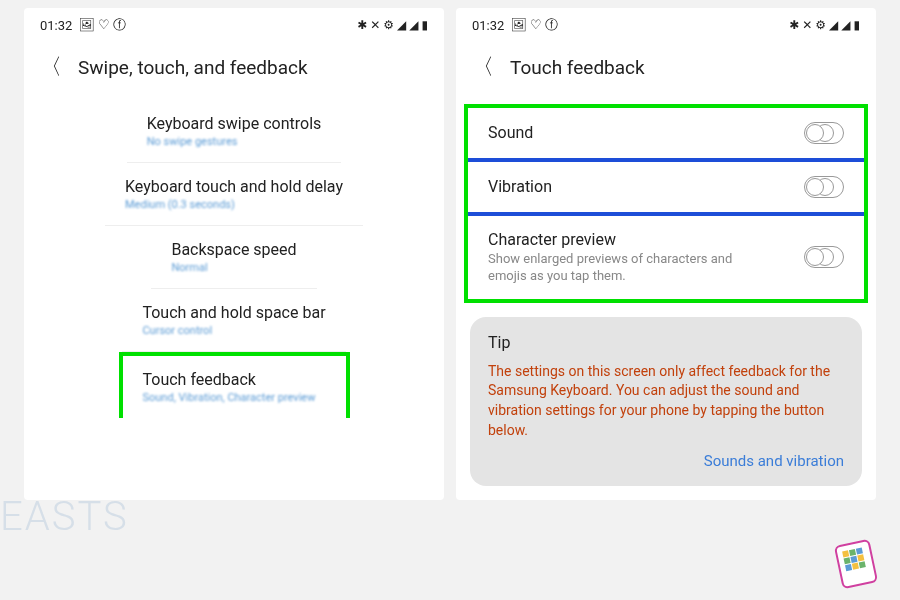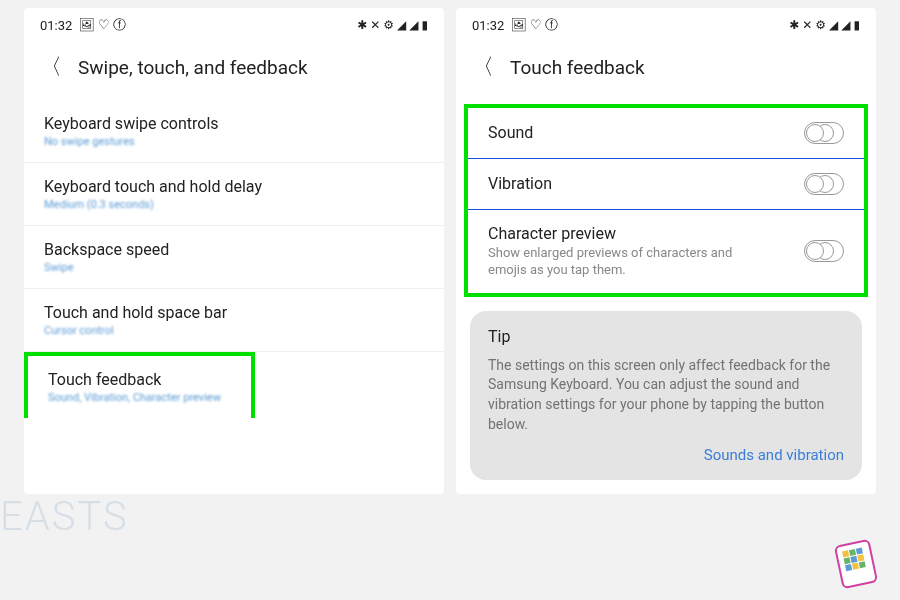--- a/index.html
+++ b/index.html
@@ -6,38 +6,38 @@
     body { background: #f2f2f2; width: 900px; height: 600px; position: relative; overflow: hidden; }
     .phones { display: flex; gap: 12px; padding: 8px 24px; }
     .phone { flex: 1; background: #fff; border-radius: 4px; display: flex; flex-direction: column; position: relative; }
     .phone.left { filter: blur(0.6px); }
     .status-bar { display: flex; justify-content: space-between; align-items: center; padding: 8px 16px 4px; font-size: 13px; color: #222; }
     .status-left { display: flex; align-items: center; gap: 6px; }
     .status-right { display: flex; align-items: center; gap: 4px; font-size: 12px; }
     .header { display: flex; align-items: center; padding: 14px 16px 18px; gap: 16px; }
     .back-icon { font-size: 22px; color: #222; font-weight: 300; }
     .header-title { font-size: 19px; color: #222; font-weight: 400; }
-    .list { display: flex; flex-direction: column; padding: 0 0; }
+    .list { display: flex; flex-direction: column; padding: 0 0; align-items: center; }
     .list-item { padding: 14px 20px; border-bottom: 1px solid #eee; cursor: pointer; position: relative; }
     .list-item:last-child { border-bottom: none; }
     .item-title { font-size: 16px; color: #222; margin-bottom: 2px; }
     .item-sub { font-size: 11px; color: #5b9bd5; }
     .phone.left .item-sub { filter: blur(0.8px); }
     .highlight-green { border: 4px solid #00e000; }
-    .toggle-row { display: flex; justify-content: space-between; align-items: center; padding: 14px 20px; border-bottom: 1px solid #1d4ed8; }
+    .toggle-row { display: flex; justify-content: space-between; align-items: center; padding: 14px 20px; border-bottom: 4px solid #1d4ed8; }
     .toggle-row:last-of-type { border-bottom: none; }
     .toggle-content { flex: 1; }
     .toggle-title { font-size: 16px; color: #222; margin-bottom: 2px; }
     .toggle-sub { font-size: 13px; color: #888; line-height: 1.3; max-width: 280px; }
     .toggle { width: 40px; height: 22px; border: 1.5px solid #999; border-radius: 12px; position: relative; background: #fff; flex-shrink: 0; }
     .toggle::after { content: ''; position: absolute; width: 16px; height: 16px; border: 1.5px solid #999; border-radius: 50%; top: 1px; left: 1px; background: #fff; }
     .toggle.double::before { content: ''; position: absolute; width: 16px; height: 16px; border: 1.5px solid #999; border-radius: 50%; top: 1px; left: 11px; background: #fff; }
     .tip-box { background: #e4e4e4; margin: 14px; padding: 16px 18px; border-radius: 16px; }
     .tip-title { font-size: 16px; color: #222; margin-bottom: 10px; }
-    .tip-body { font-size: 14px; color: #737373; line-height: 1.4; margin-bottom: 12px; }
+    .tip-body { font-size: 14px; color: #c2410c; line-height: 1.4; margin-bottom: 12px; }
     .tip-link { font-size: 15px; color: #3b7dd8; cursor: pointer; text-align: right; }
     .watermark { position: absolute; bottom: 60px; left: 0; font-size: 40px; color: rgba(150,180,210,0.3); font-weight: 300; letter-spacing: 2px; z-index: 0; }
     .logo { position: absolute; bottom: 8px; right: 12px; width: 50px; height: 50px; }
     .logo-phone { width: 36px; height: 44px; border: 2.5px solid #d040a0; border-radius: 6px; transform: rotate(-12deg); position: relative; background: #fff; }
     .logo-grid { position: absolute; top: 5px; left: 5px; display: grid; grid-template-columns: repeat(3, 6px); grid-template-rows: repeat(3, 6px); gap: 1px; }
     .logo-grid span:nth-child(1){background:#f4c040}.logo-grid span:nth-child(2){background:#6bb36b}.logo-grid span:nth-child(3){background:#5b9bd5}.logo-grid span:nth-child(4){background:#6bb36b}.logo-grid span:nth-child(5){background:#5b9bd5}.logo-grid span:nth-child(6){background:#f4c040}.logo-grid span:nth-child(7){background:#5b9bd5}.logo-grid span:nth-child(8){background:#f4c040}.logo-grid span:nth-child(9){background:#6bb36b}
     .highlight-wrap { border: 4px solid #00e000; margin: 0 -4px; }
     .phone.right .list-section { margin: 4px 8px 0; }
   </style>
 </head>
@@ -61,21 +61,21 @@
       <div class="list-item">
         <div class="item-title">Keyboard swipe controls</div>
         <div class="item-sub">No swipe gestures</div>
       </div>
       <div class="list-item">
         <div class="item-title">Keyboard touch and hold delay</div>
         <div class="item-sub">Medium (0.3 seconds)</div>
       </div>
       <div class="list-item">
         <div class="item-title">Backspace speed</div>
-        <div class="item-sub">Swipe</div>
+        <div class="item-sub">Normal</div>
       </div>
       <div class="list-item">
         <div class="item-title">Touch and hold space bar</div>
         <div class="item-sub">Cursor control</div>
       </div>
       <div class="list-item highlight-green" style="width:55%">
         <div class="item-title">Touch feedback</div>
         <div class="item-sub">Sound, Vibration, Character preview</div>
       </div>
     </div>

